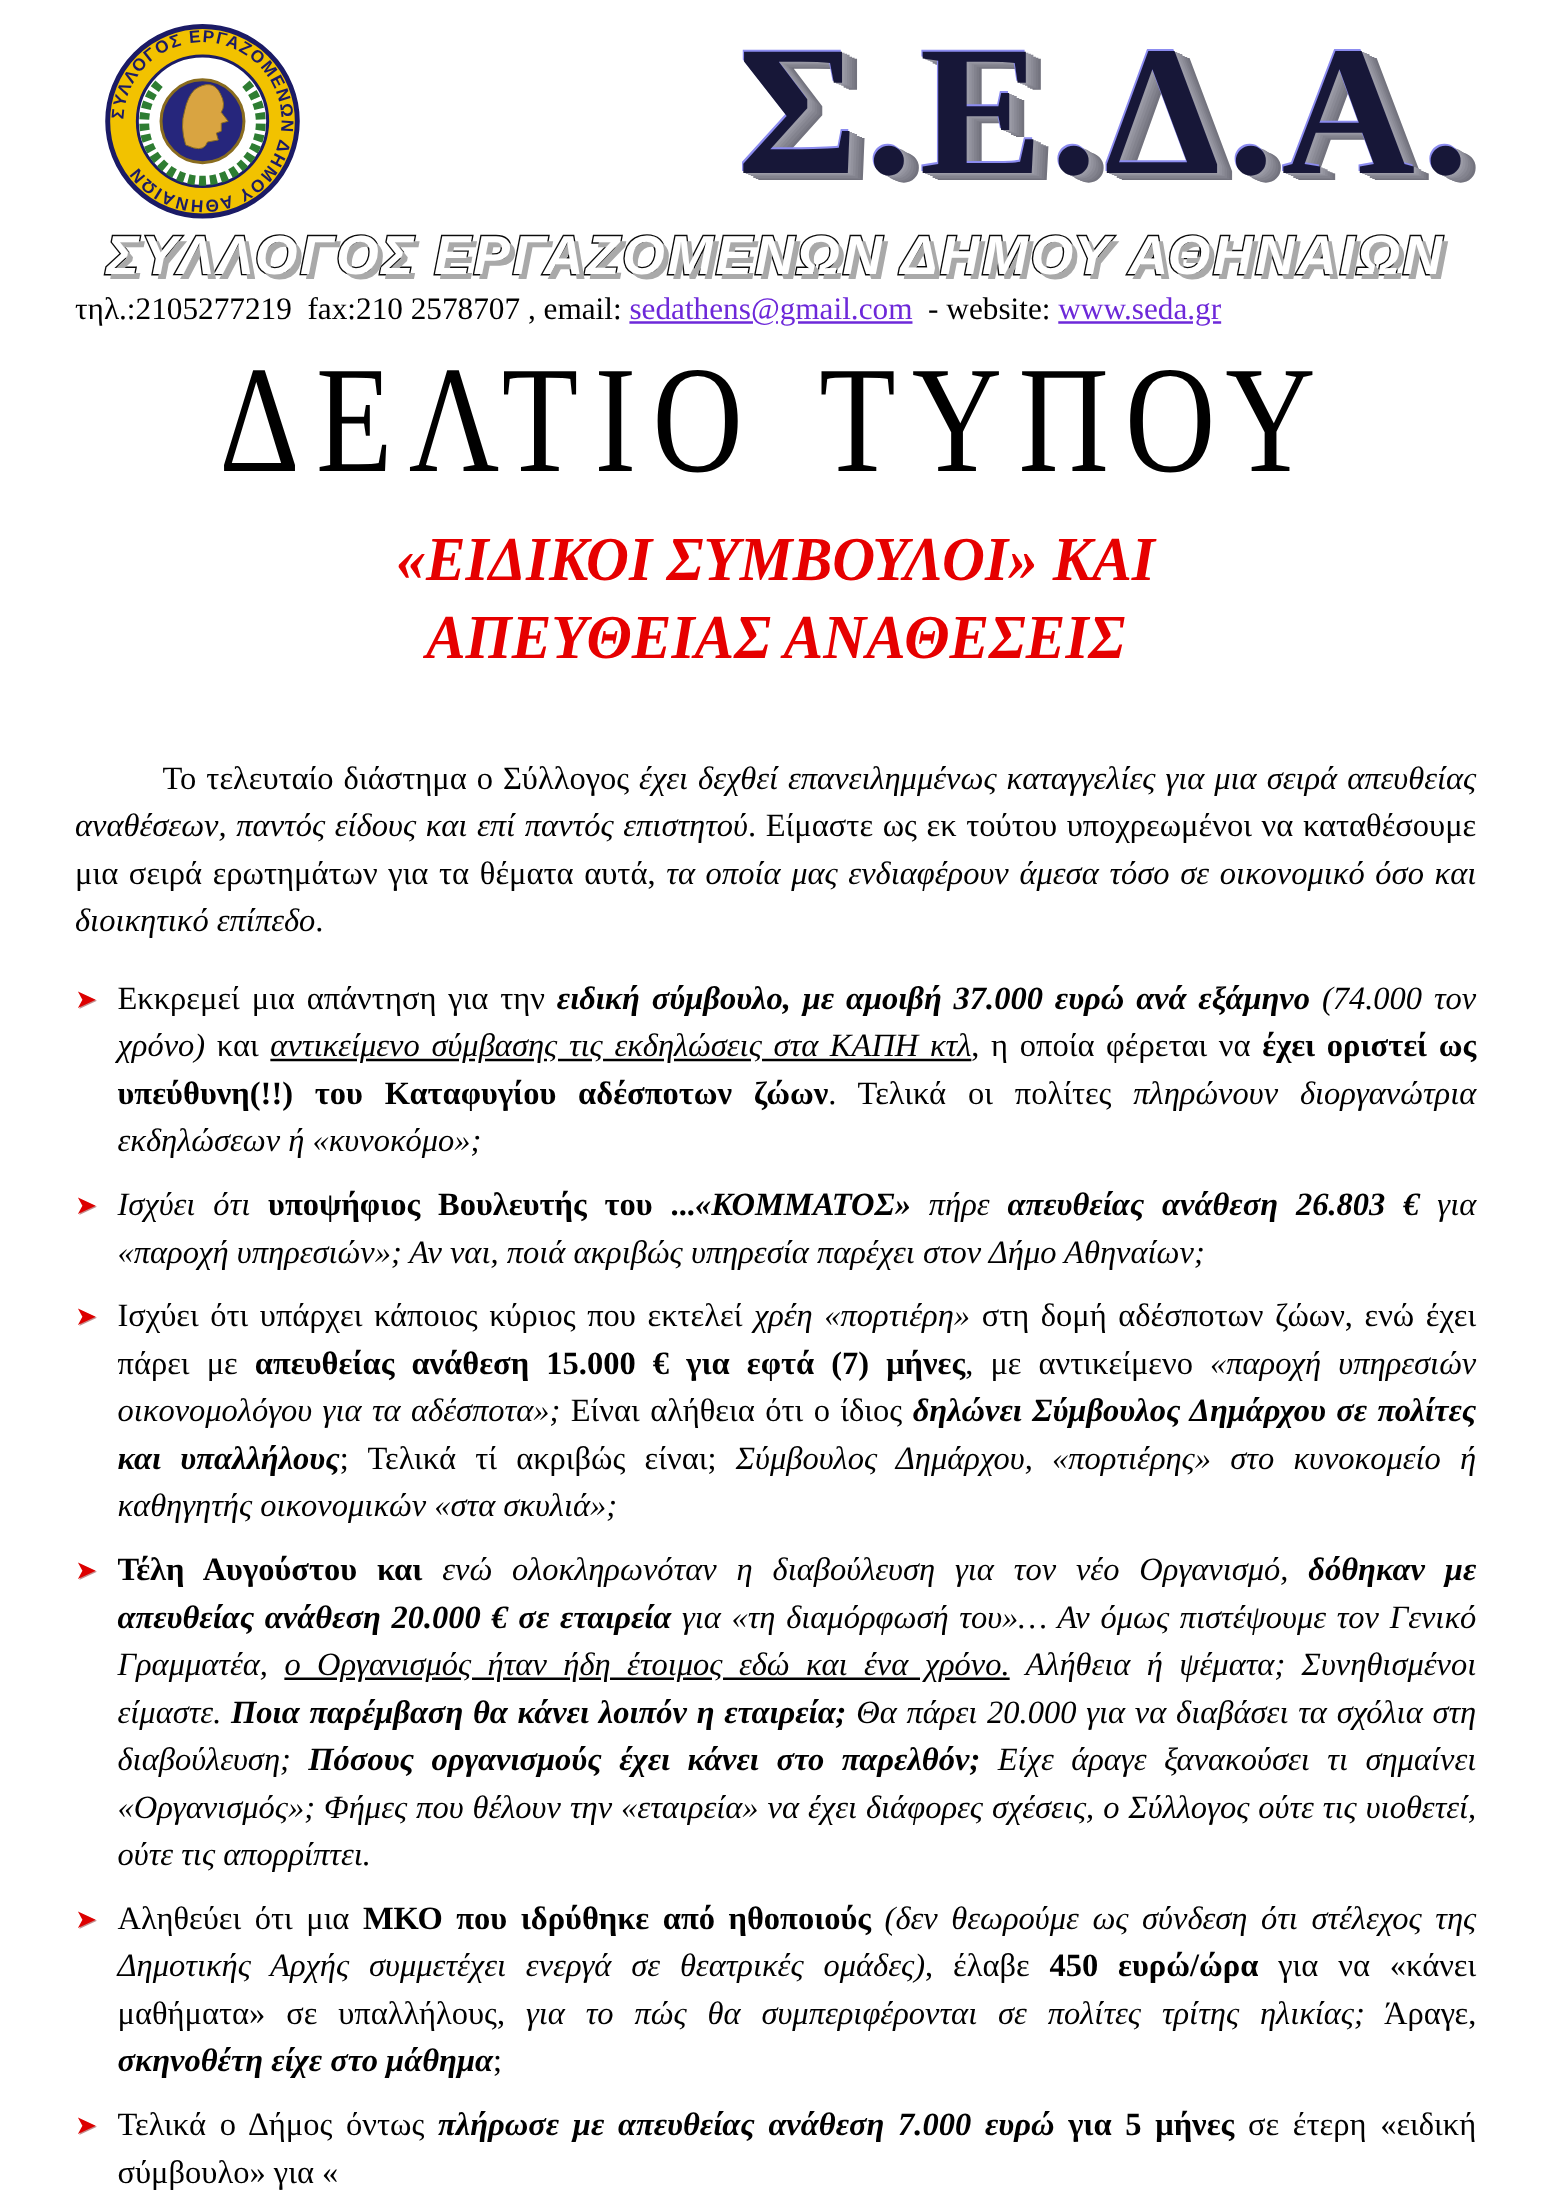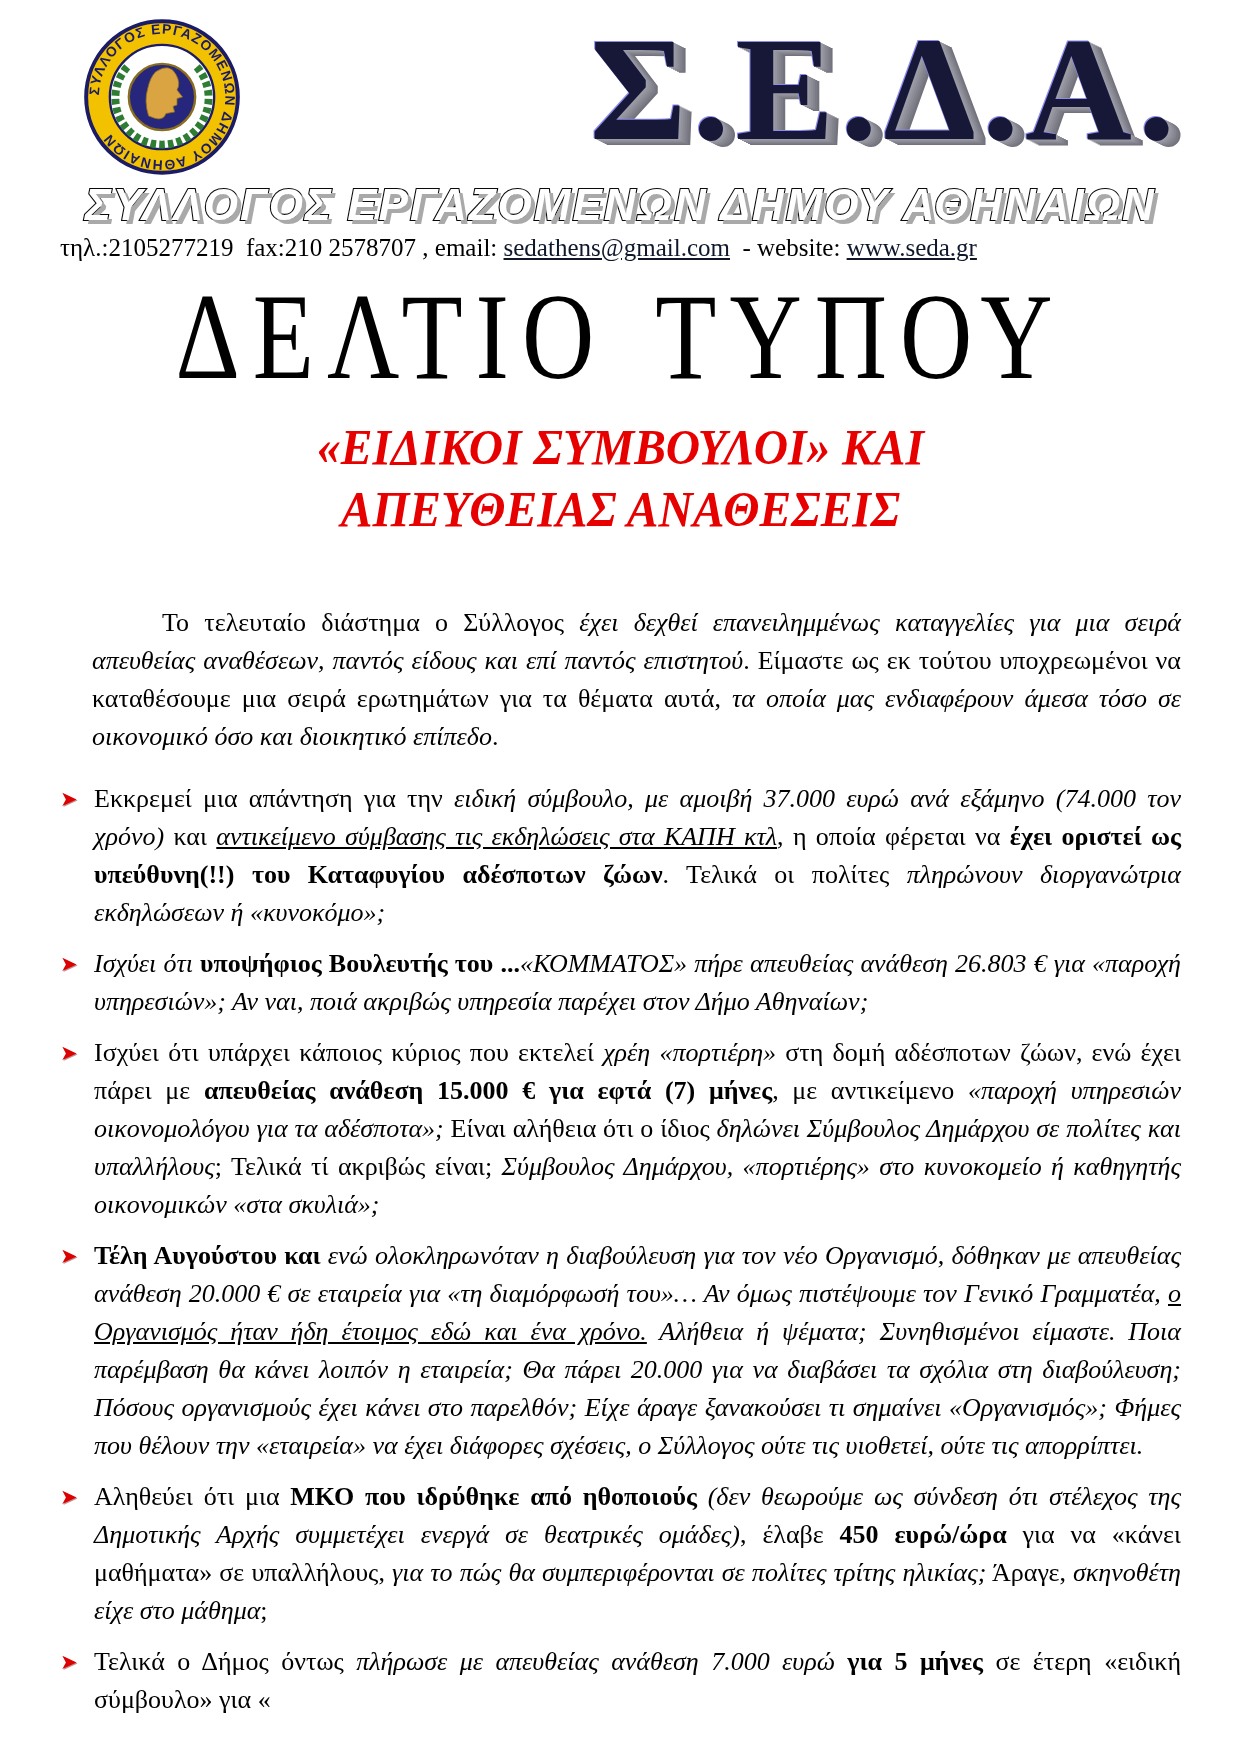--- a/index.html
+++ b/index.html
@@ -38,21 +38,21 @@
     font-weight:bold; font-style:italic; font-size:44px; letter-spacing:2px;
     color:#ffffff;
     -webkit-text-stroke:2.2px #0a0a0a;
     paint-order:stroke fill;
     text-shadow:4px 4px 0 #a9a9a9;
   }
 
   .contact-line {
     margin-top:4px; font-size:25px; white-space:pre-wrap;
   }
-  .contact-line a { color:#0f172a; text-decoration:underline; cursor:pointer; }
+  .contact-line a { color:#6d28d9; text-decoration:underline; cursor:pointer; }
 
   .dateline {
     margin-top:6px; text-align:right; padding-right:88px;
     font-weight:bold; font-size:29px; white-space:pre-wrap;
   }
 
   
   .doc-title {
     margin-top:14px; text-align:center;
     font-size:122px; line-height:1.0; letter-spacing:0.13em; word-spacing:0.12em;
@@ -62,36 +62,36 @@
     margin-top:18px; text-align:center;
     font-weight:bold; font-style:italic;
     font-size:50px; line-height:62px;
     transform:scaleX(0.95); transform-origin:center;
   }
 
   
   .doc-body { margin-top:64px; font-size:26px; line-height:38px; }
 
   .intro {
-    text-align:justify; text-indent:70px; margin-bottom:24px;margin-left:32px;
+    text-align:justify; text-indent:70px; margin-bottom:24px;
   }
 
   .bullet-list { list-style:none; }
   .bullet-row { display:flex; margin-bottom:13px; }
   .bullet-row .marker {
     flex:none; width:34px; font-family:"DejaVu Sans",sans-serif;
     font-size:21px; line-height:38px;
     text-shadow:1px 1px 0 rgba(120,0,0,0.45);
   }
   .bullet-row .bullet-text { flex:1; text-align:justify; }
 
   .seg-r  { font-style:normal; font-weight:normal; }
   .seg-i  { font-style:italic; }
   .seg-b  { font-weight:bold; }
-  .seg-bi { font-weight:normal; font-style:italic; }
+  .seg-bi { font-weight:bold; font-style:italic; }
   .seg-u  { }
   .seg-iu { font-style:italic; text-decoration:underline; }
 </style>
 </head>
 <body>
 
 <div class="page">
 
   <div class="header-top">
     <div class="logo-wrap">

